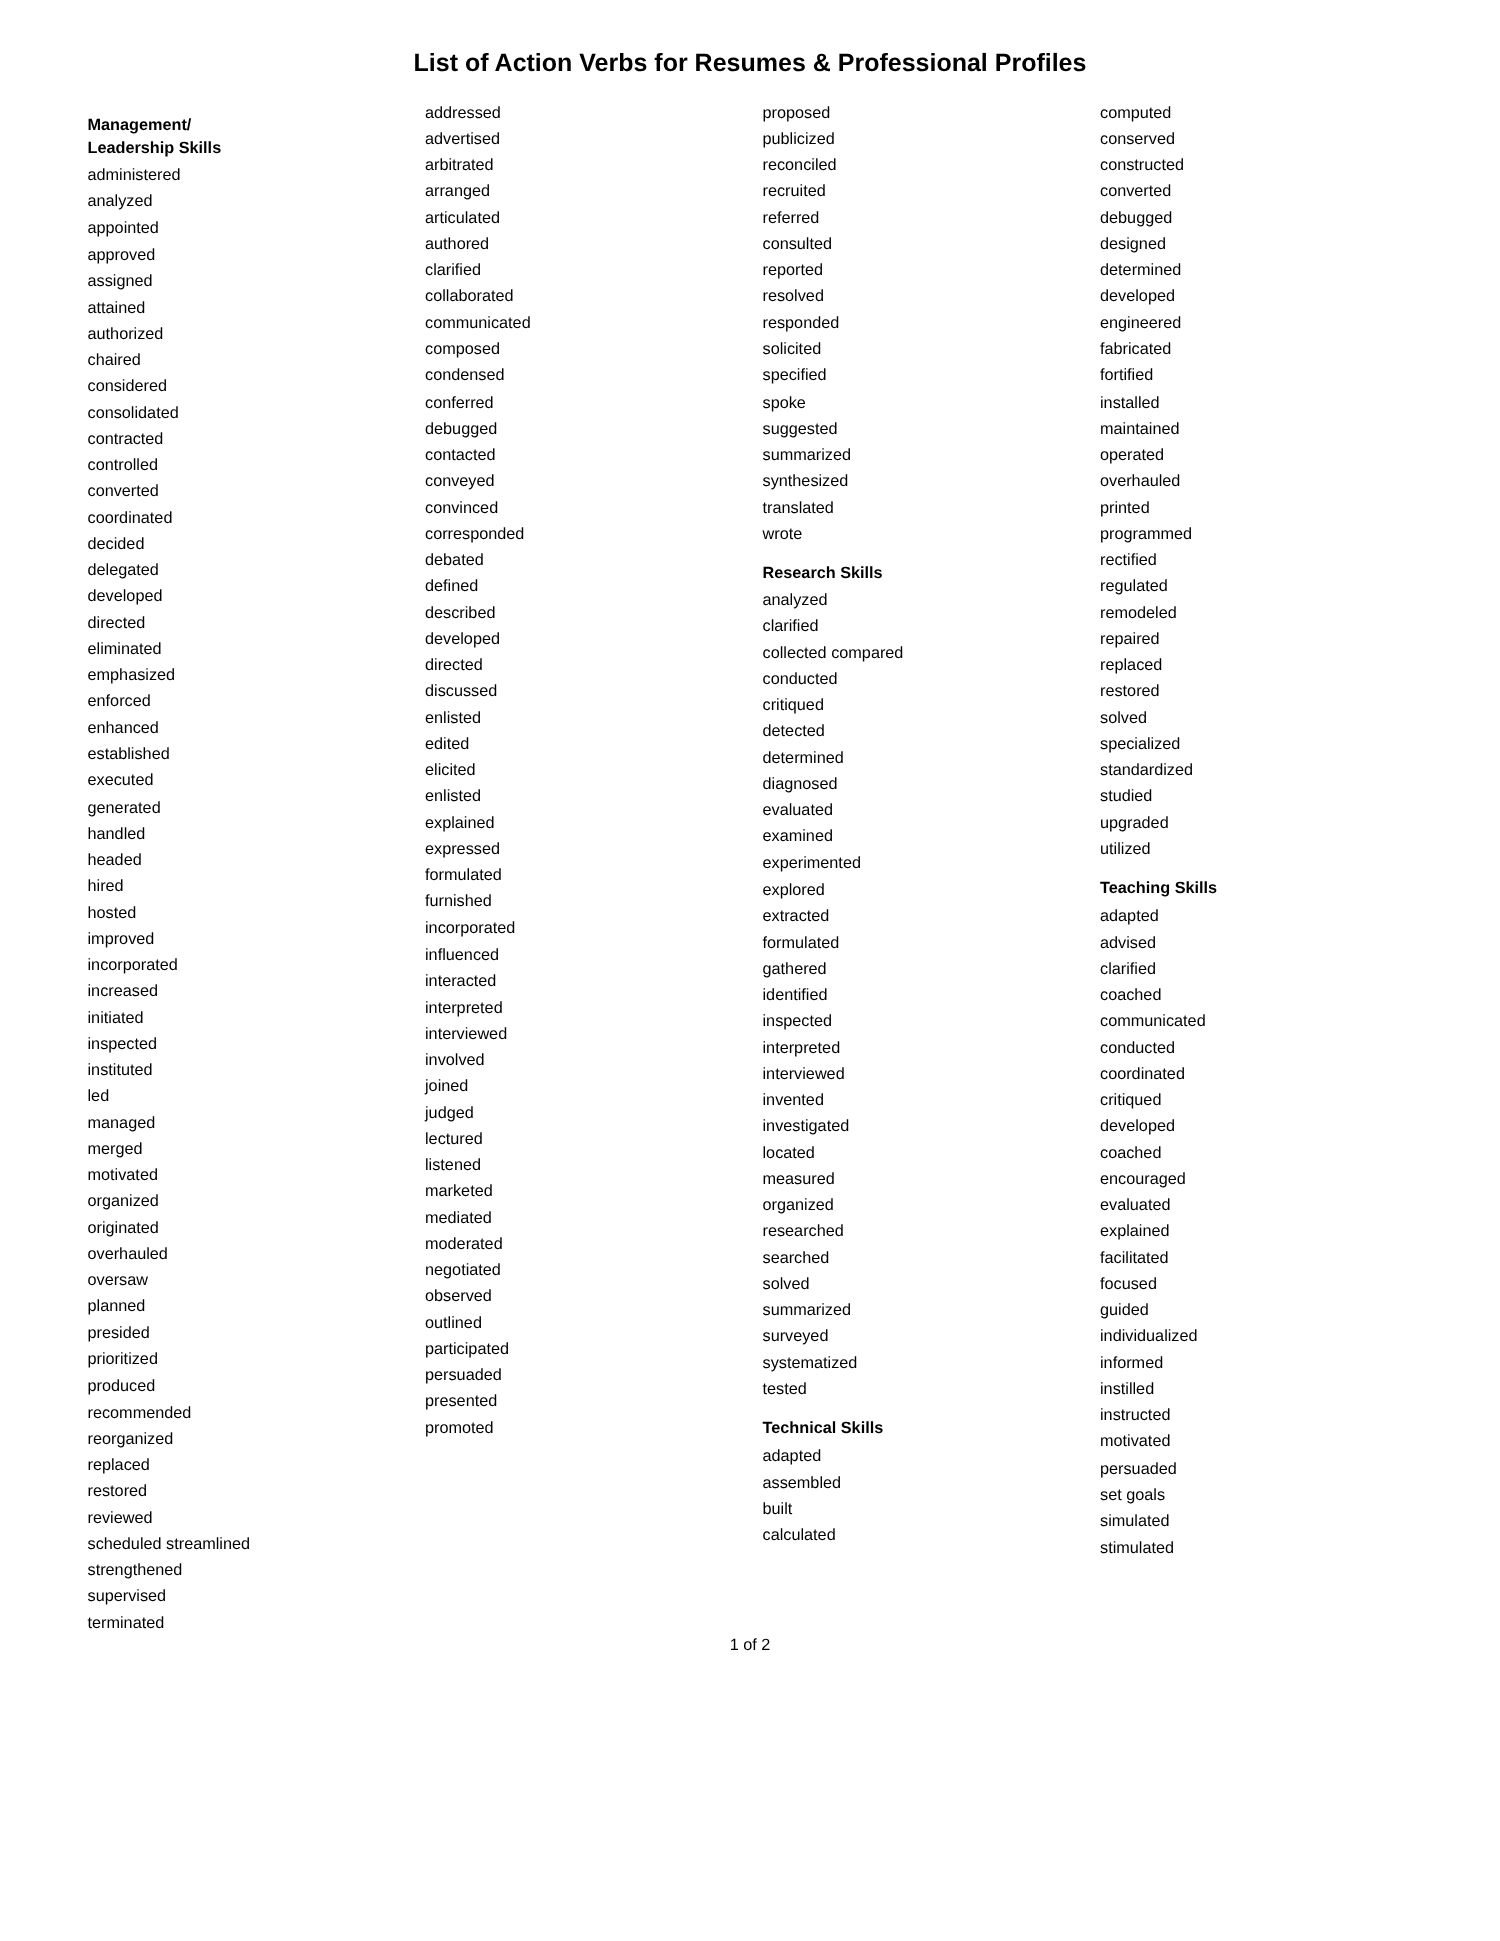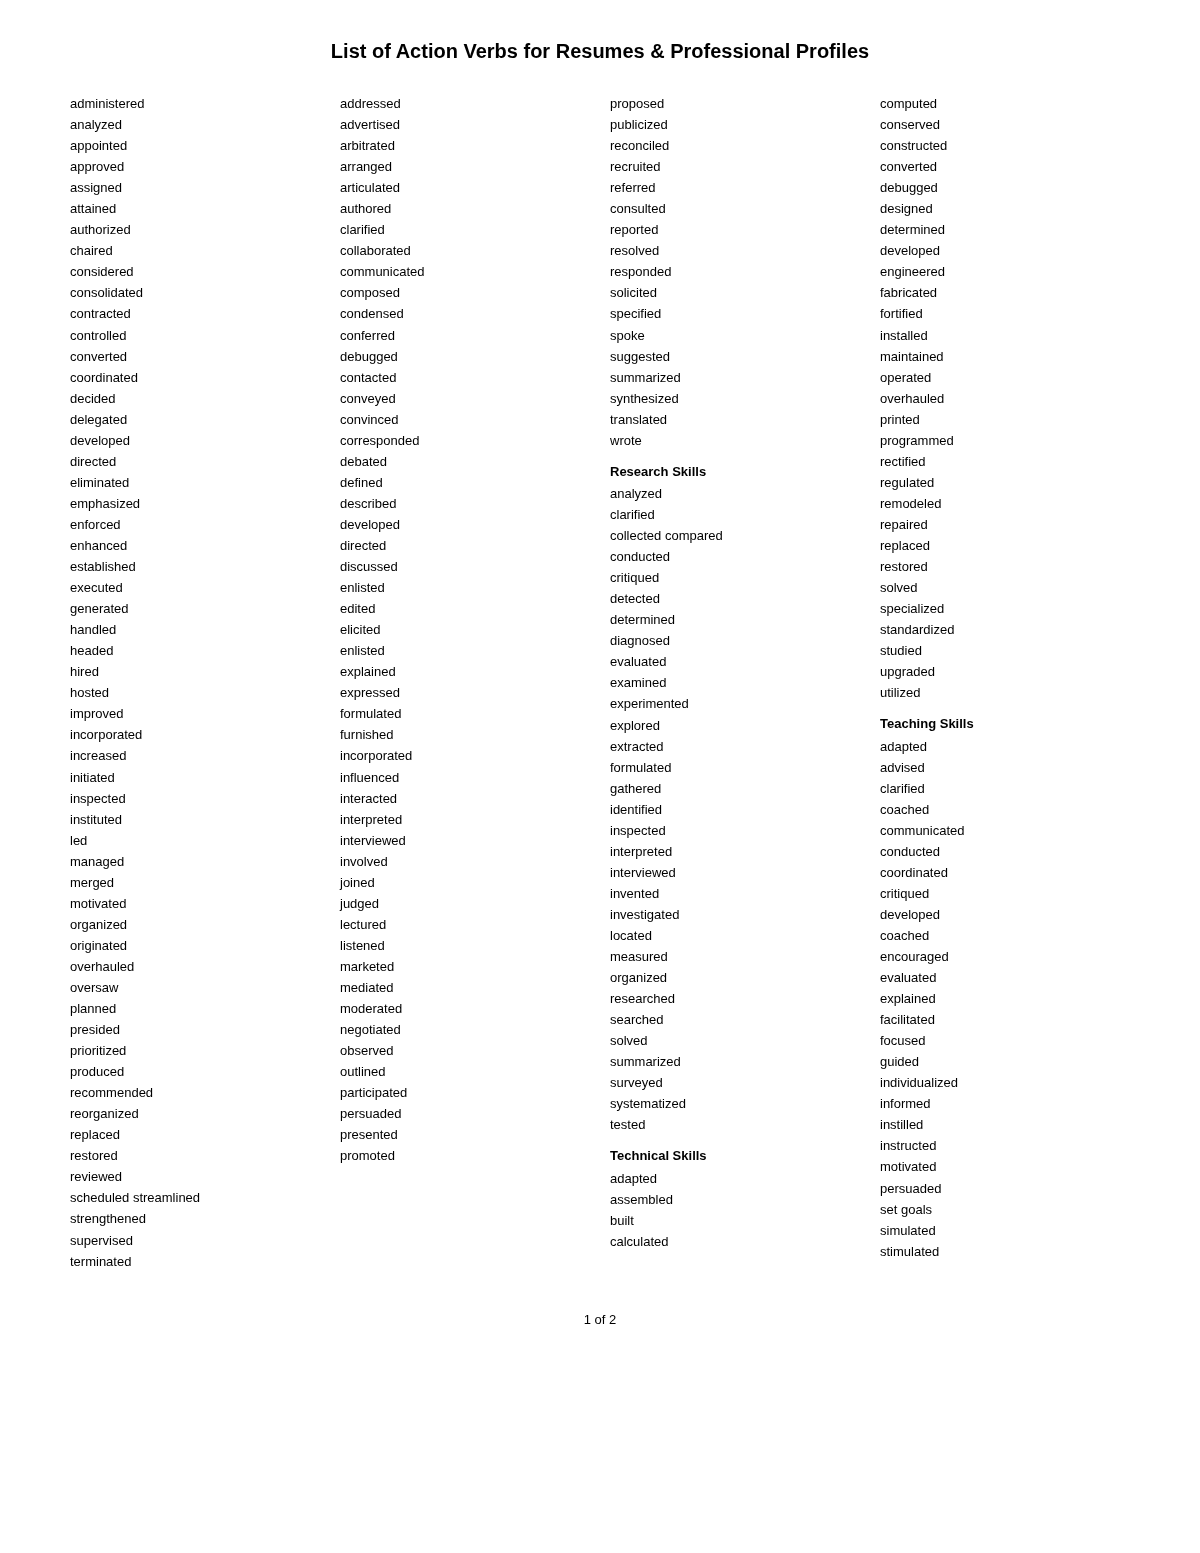--- a/index.html
+++ b/index.html
@@ -9,21 +9,21 @@
       background: #fff;
       color: #000;
       width: 1200px;
       min-height: 1553px;
       padding: 40px 60px 60px 60px;
     }
     .page-title {
       text-align: center;
       font-size: 20px;
       font-weight: bold;
-      margin-bottom: 30px;
+      margin-bottom: 16px;
     }
     .columns-container {
       display: flex;
       gap: 0;
       width: 100%;
     }
     .column {
       flex: 1;
       padding: 0 10px;
       vertical-align: top;
@@ -33,31 +33,31 @@
       margin-top: 12px;
       margin-bottom: 2px;
       line-height: 1.4;
     }
     .word-item {
       line-height: 1.62;
       display: block;
     }
     .page-footer {
       text-align: center;
-      margin-top: 40px;
       font-size: 13px;
     }
   </style>
 </head>
 <body>
 
 <h1 class="page-title">List of Action Verbs for Resumes &amp; Professional Profiles</h1>
 
 <div class="columns-container">
 <div class="column">
+      <div class="section-header">Management/<br>Leadership Skills</div>
       <span class="word-item">administered</span>
       <span class="word-item">analyzed</span>
       <span class="word-item">appointed</span>
       <span class="word-item">approved</span>
       <span class="word-item">assigned</span>
       <span class="word-item">attained</span>
       <span class="word-item">authorized</span>
       <span class="word-item">chaired</span>
       <span class="word-item">considered</span>
       <span class="word-item">consolidated</span>

